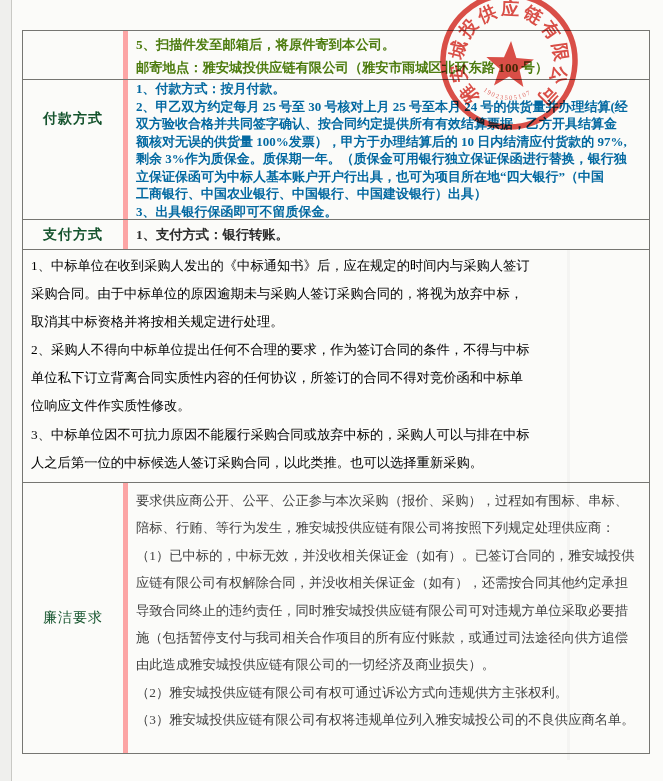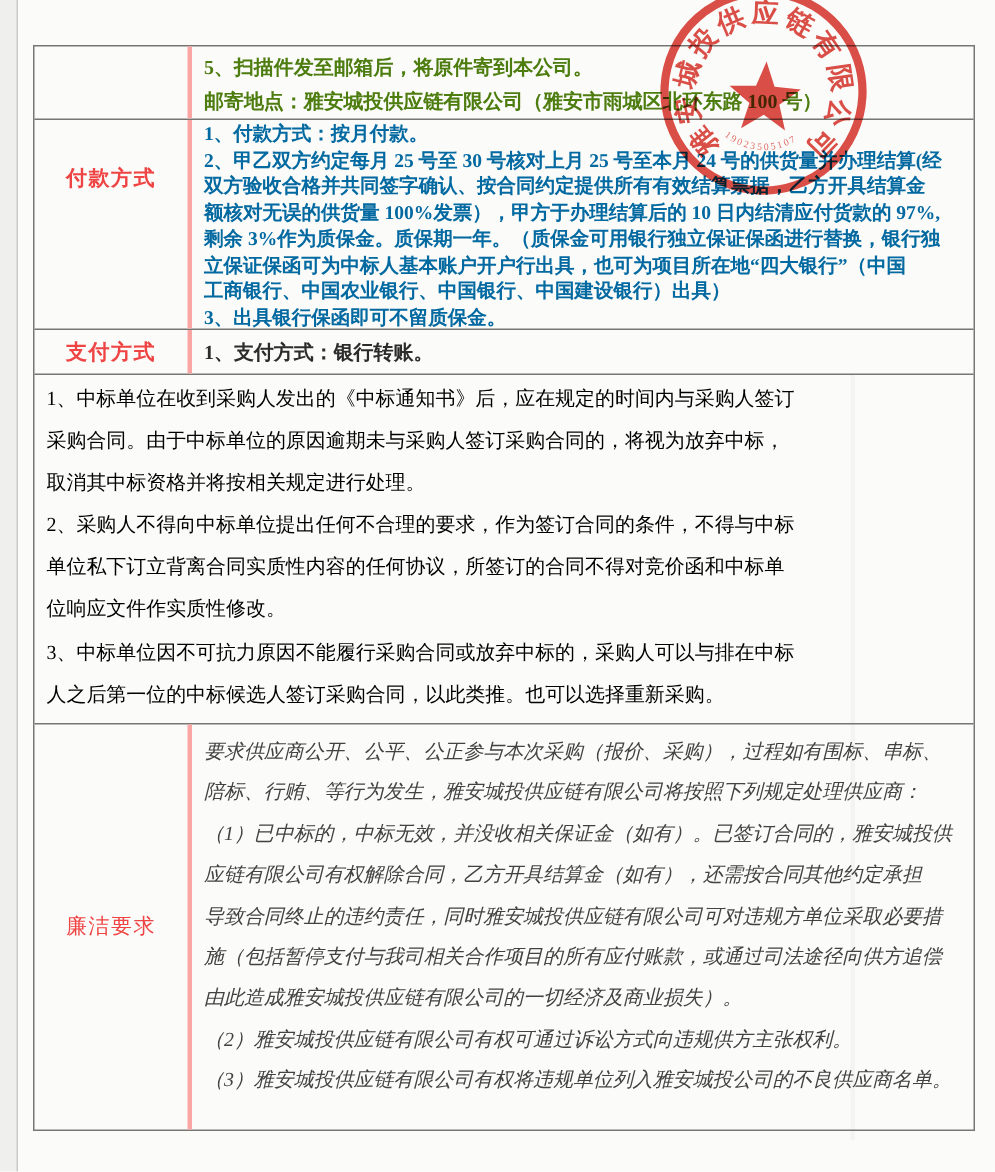--- a/index.html
+++ b/index.html
@@ -24,23 +24,23 @@
   .doc-table{
     position:absolute;left:22px;top:30px;width:628px;
     border:1px solid #767672;
     box-sizing:border-box;
     background:transparent;
   }
   .row{display:flex;box-sizing:border-box;}
   .row + .row{border-top:1px solid #767672;}
   .label-cell{
     width:105px;min-width:105px;box-sizing:border-box;
-    border-right:3px solid #fca5a5;
+    border-right:5px solid #fca5a5;
     display:flex;justify-content:center;
-    font-size:14px;letter-spacing:1px;color:#ef4444;
+    font-size:14px;letter-spacing:1px;color:#14532d;
   }
   .content-cell{
     flex:1;box-sizing:border-box;
     padding:0 4px 0 8px;overflow:hidden;
   }
   .line{white-space:nowrap;font-size:13.3px;}
   
   .r0{height:48px;}
   .r0 .content-cell{padding-top:2px;}
   .r0 .line{line-height:23px;font-weight:bold;color:#4d7c0f;}
@@ -50,21 +50,21 @@
   .r2{height:30px;}
   .r2 .label-cell{align-items:center;font-weight:bold;}
   .r2 .line{line-height:29px;font-weight:bold;color:#2c2c2c;}
   .r3{height:233px;}
   .r3 .label-cell{align-items:flex-start;padding-top:7px;}
   .r3 .content-cell{padding-top:2px;}
   .r3 .line{line-height:28.1px;color:#000000;}
   .r4{height:271px;}
   .r4 .label-cell{align-items:center;}
   .r4 .content-cell{padding-top:4px;}
-  .r4 .line{line-height:27.4px;color:#424242;font-style:italic;}
+  .r4 .line{line-height:27.4px;color:#424242;}
   
   .stamp{
     position:absolute;left:429px;top:-19px;width:160px;height:160px;
     opacity:0.82;mix-blend-mode:multiply;
     transform:rotate(3deg);
     pointer-events:none;
   }
   .stamp text{font-family:"Liberation Serif","DejaVu Serif",serif;}
 </style>
 </head>
@@ -111,21 +111,21 @@
         <div class="line">3、中标单位因不可抗力原因不能履行采购合同或放弃中标的，采购人可以与排在中标</div>
         <div class="line">人之后第一位的中标候选人签订采购合同，以此类推。也可以选择重新采购。</div>
       </div>
     </div>
     <div class="row r4">
       <div class="label-cell">廉洁要求</div>
       <div class="content-cell">
         <div class="line">要求供应商公开、公平、公正参与本次采购（报价、采购），过程如有围标、串标、</div>
         <div class="line">陪标、行贿、等行为发生，雅安城投供应链有限公司将按照下列规定处理供应商：</div>
         <div class="line">（1）已中标的，中标无效，并没收相关保证金（如有）。已签订合同的，雅安城投供</div>
-        <div class="line">应链有限公司有权解除合同，乙方开具结算金（如有），还需按合同其他约定承担</div>
+        <div class="line">应链有限公司有权解除合同，并没收相关保证金（如有），还需按合同其他约定承担</div>
         <div class="line">导致合同终止的违约责任，同时雅安城投供应链有限公司可对违规方单位采取必要措</div>
         <div class="line">施（包括暂停支付与我司相关合作项目的所有应付账款，或通过司法途径向供方追偿</div>
         <div class="line">由此造成雅安城投供应链有限公司的一切经济及商业损失）。</div>
         <div class="line">（2）雅安城投供应链有限公司有权可通过诉讼方式向违规供方主张权利。</div>
         <div class="line">（3）雅安城投供应链有限公司有权将违规单位列入雅安城投公司的不良供应商名单。</div>
       </div>
     </div>
   </div>
 
 <svg class="stamp" viewBox="0 0 160 160">

